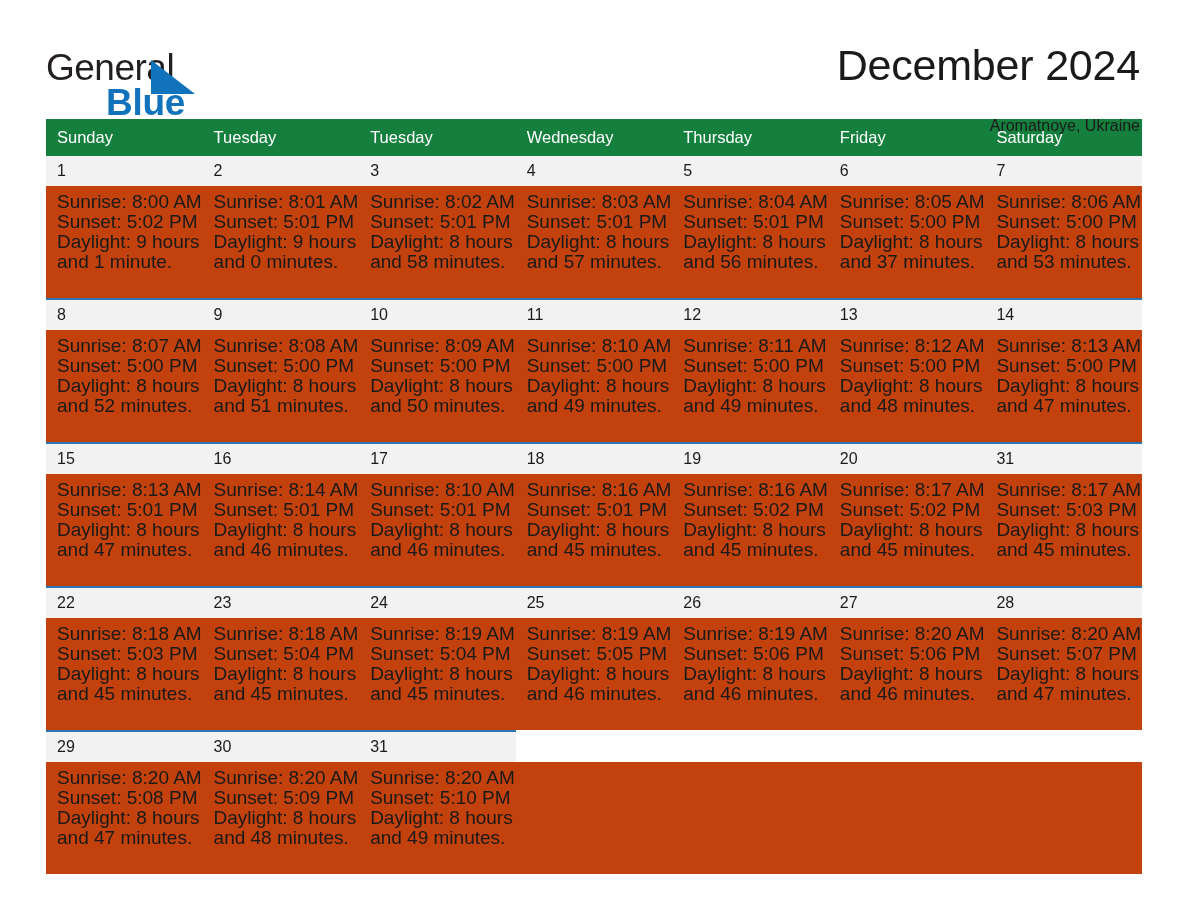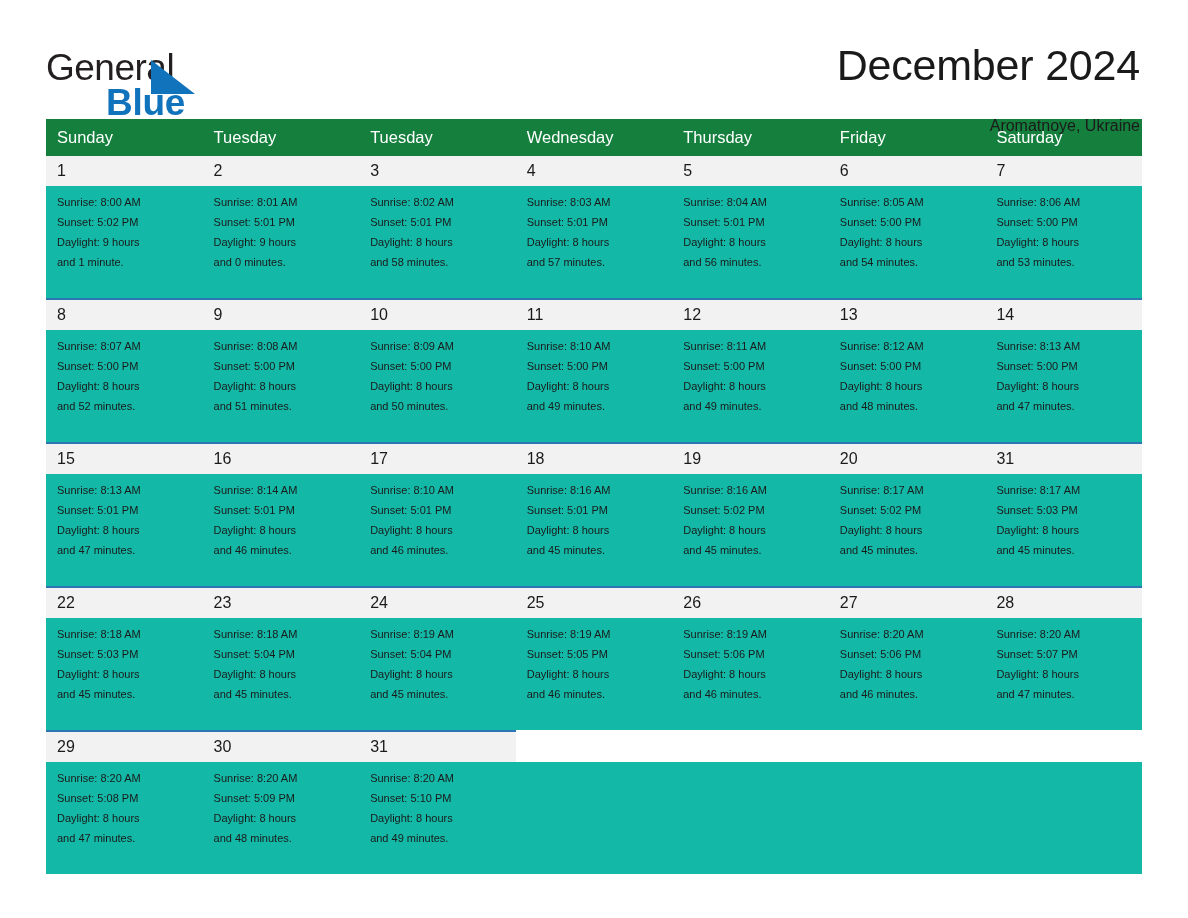--- a/index.html
+++ b/index.html
@@ -123,22 +123,22 @@
   }
   tbody .daynum-row.first-week td {
     border-top: none;
   }
   tbody .daynum-row td.empty {
     background: #ffffff;
     border-top: 2px solid #ffffff;
   }
 
   tbody .info-row td {
-    background: #14b8a6;
-    font-size: 11px;
+    background: #c2410c;
+    font-size: 19px;
     line-height: 20px;
     color: #1a1a1a;
     padding: 6px 8px 20px 11px;
     vertical-align: top;
     height: 86px;
   }
 
   .info-line { white-space: nowrap; }
 </style>
 </head>
@@ -222,21 +222,21 @@
           <td>
             <div class="info-line">Sunrise: 8:04 AM</div>
             <div class="info-line">Sunset: 5:01 PM</div>
             <div class="info-line">Daylight: 8 hours</div>
             <div class="info-line">and 56 minutes.</div>
           </td>
           <td>
             <div class="info-line">Sunrise: 8:05 AM</div>
             <div class="info-line">Sunset: 5:00 PM</div>
             <div class="info-line">Daylight: 8 hours</div>
-            <div class="info-line">and 54 minutes.</div>
+            <div class="info-line">and 37 minutes.</div>
           </td>
           <td>
             <div class="info-line">Sunrise: 8:06 AM</div>
             <div class="info-line">Sunset: 5:00 PM</div>
             <div class="info-line">Daylight: 8 hours</div>
             <div class="info-line">and 53 minutes.</div>
           </td>
         </tr>
         <tr class="daynum-row">
           <td>8</td>

